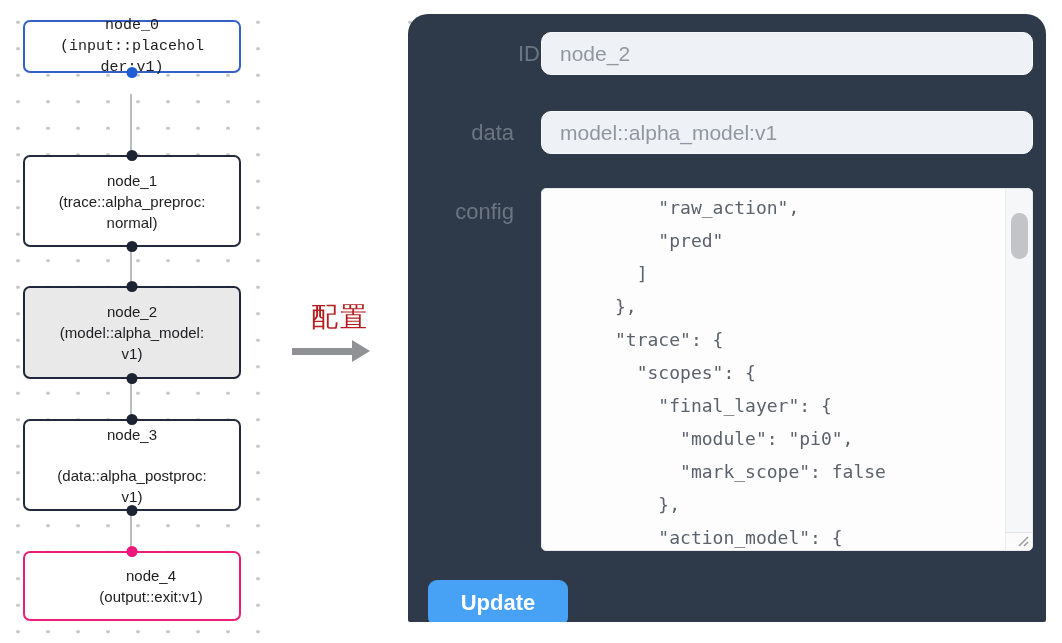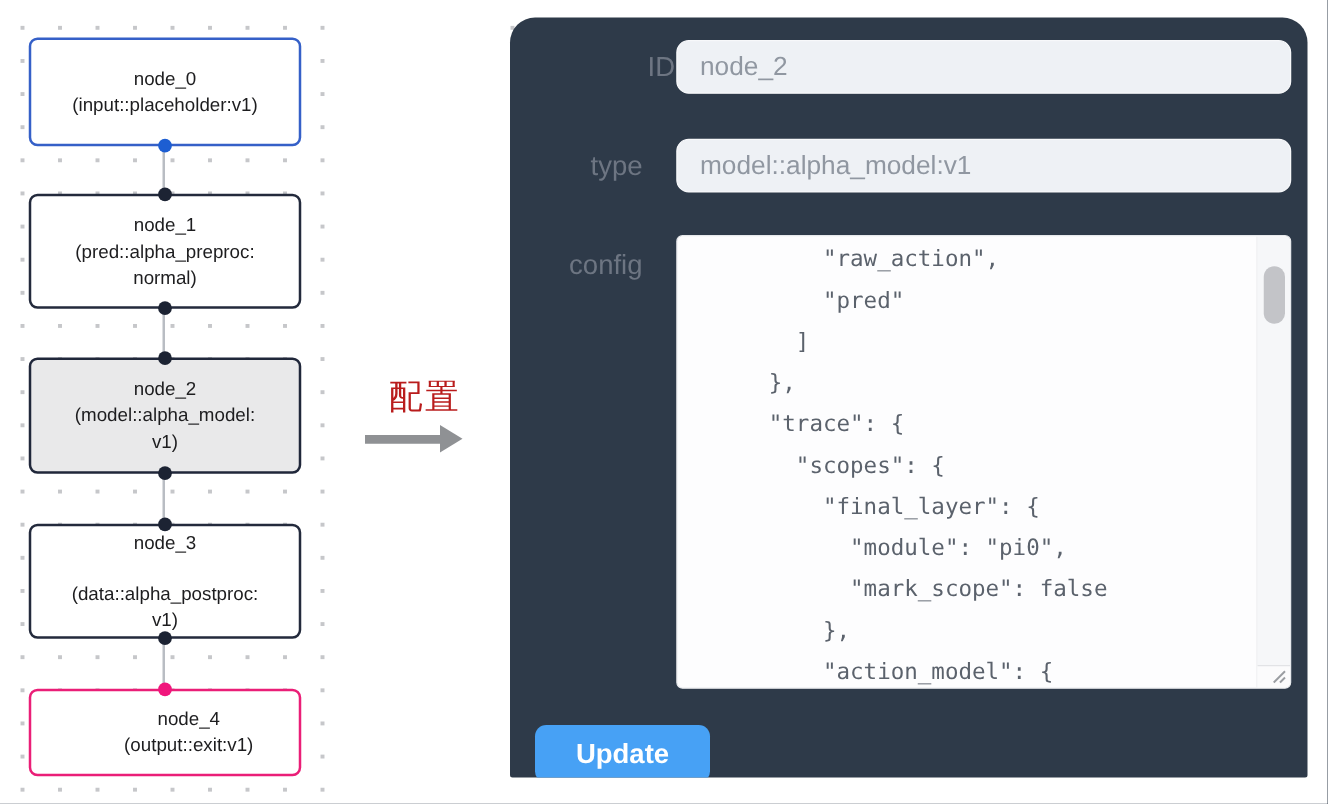--- a/index.html
+++ b/index.html
@@ -108,29 +108,29 @@
 <body>
 
 <div class="dotgrid dots-left"></div>
 <div class="dotgrid dots-right"></div>
 
 <div class="edge" style="top:94px;height:61px;"></div>
 <div class="edge" style="top:247px;height:39px;"></div>
 <div class="edge" style="top:379px;height:40px;"></div>
 <div class="edge" style="top:511px;height:40px;"></div>
 
-<div class="node node-input" style="top:30px;height:87px;">
+<div class="node node-input" style="top:20px;height:53px;font-family:Liberation Mono, monospace;">
   <div class="ntext">node_0</div>
   <div class="ntext">(input::placeholder:v1)</div>
   <span class="handle h-bottom h-blue"></span>
 </div>
 
 <div class="node" style="top:155px;height:92px;">
   <div class="ntext">node_1</div>
-  <div class="ntext">(pred::alpha_preproc:normal)</div>
+  <div class="ntext">(trace::alpha_preproc:normal)</div>
   <span class="handle h-top"></span>
   <span class="handle h-bottom"></span>
 </div>
 
 <div class="node node-selected" style="top:286px;height:93px;">
   <div class="ntext">node_2</div>
   <div class="ntext">(model::alpha_model:v1)</div>
   <span class="handle h-top"></span>
   <span class="handle h-bottom"></span>
 </div>
@@ -153,21 +153,21 @@
   <div class="arrow">
     <div class="arrow-shaft"></div>
     <div class="arrow-head"></div>
   </div>
 </div>
 
 <div class="panel">
   <div class="flabel lab-id">ID</div>
   <div class="finput inp-id">node_2</div>
 
-  <div class="flabel lab-type">type</div>
+  <div class="flabel lab-type">data</div>
   <div class="finput inp-type">model::alpha_model:v1</div>
 
   <div class="flabel lab-config">config</div>
   <div class="configbox">
     <pre>          "raw_action",
           "pred"
         ]
       },
       "trace": {
         "scopes": {

